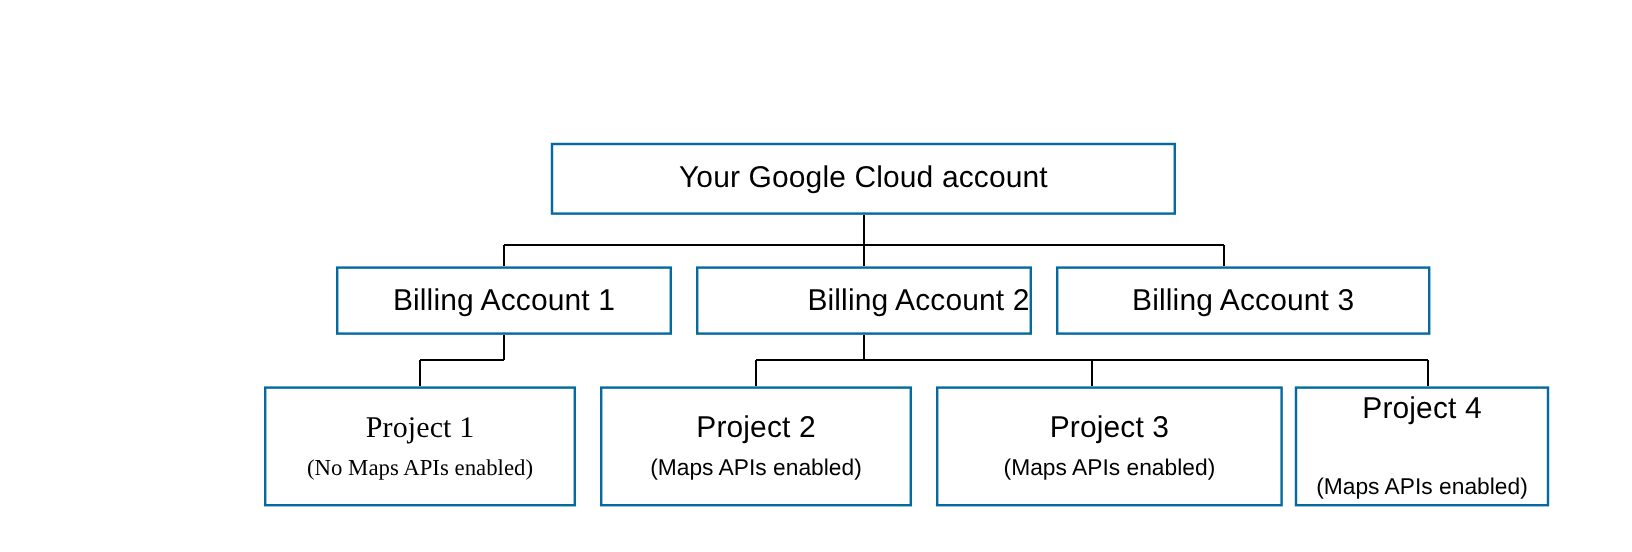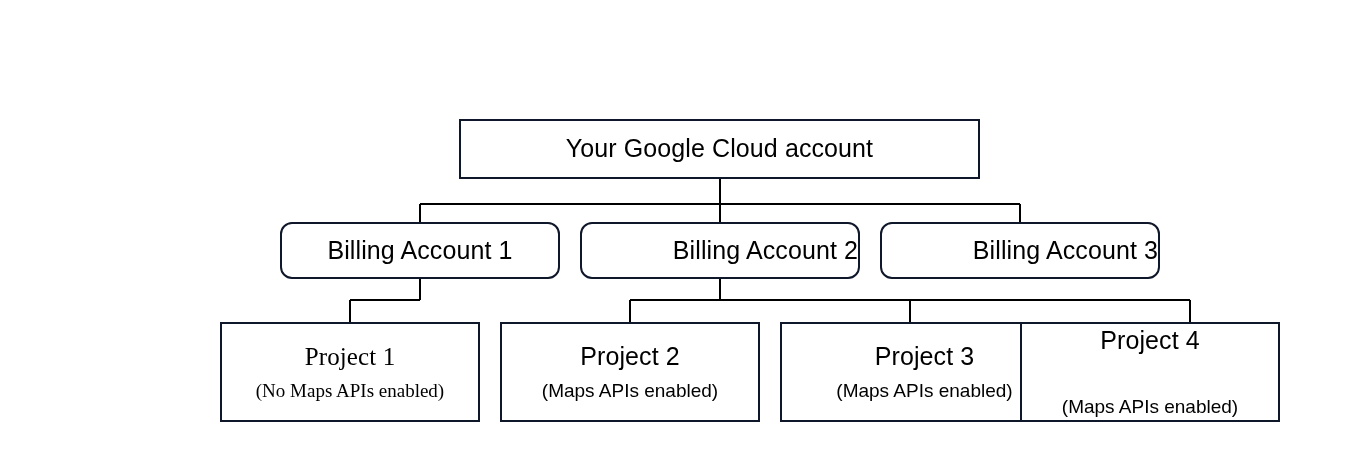--- a/index.html
+++ b/index.html
@@ -25,21 +25,21 @@
     position: absolute;
     left: 0;
     top: 0;
     width: 1360px;
     height: 460px;
     pointer-events: none;
   }
   .node-box {
     position: absolute;
     box-sizing: border-box;
-    border: 2px solid #0f172a;
+    border: 2px solid #0369a1;
     background: #ffffff;
     display: flex;
     flex-direction: column;
     align-items: center;
     justify-content: center;
     text-align: center;
     line-height: 1.18;
   }
   .node-title {
     font-size: 25px;
@@ -57,34 +57,33 @@
   #account-box {
     left: 459px;
     top: 119px;
     width: 521px;
     height: 60px;
   }
   
   .billing-box {
     top: 222px;
     height: 57px;
-    border-radius: 12px;
   }
   #billing-box-0 { left: 280px; width: 280px; }
   #billing-box-1 { left: 580px; width: 280px; align-items: flex-end; }
-  #billing-box-2 { left: 880px; width: 280px; align-items: flex-end; }
+  #billing-box-2 { left: 880px; width: 312px; }
   
   .project-box {
     top: 322px;
     height: 100px;
   }
   #project-box-0 { left: 220px; width: 260px; font-family: Liberation Serif, serif; }
   #project-box-1 { left: 500px; width: 260px; }
   #project-box-2 { left: 780px; width: 289px; }
-  #project-box-3 { left: 1020px; width: 260px; gap: 32px; }
+  #project-box-3 { left: 1079px; width: 212px; gap: 32px; }
 </style>
 </head>
 <body>
 
 <div id="diagram-root">
 
   <svg id="connector-layer" viewBox="0 0 1360 460" width="1360" height="460" xmlns="http://www.w3.org/2000/svg">
     <g stroke="#000000" stroke-width="2" fill="none" shape-rendering="crispEdges">
 
       <path d="M 720 179 L 720 204"></path>

